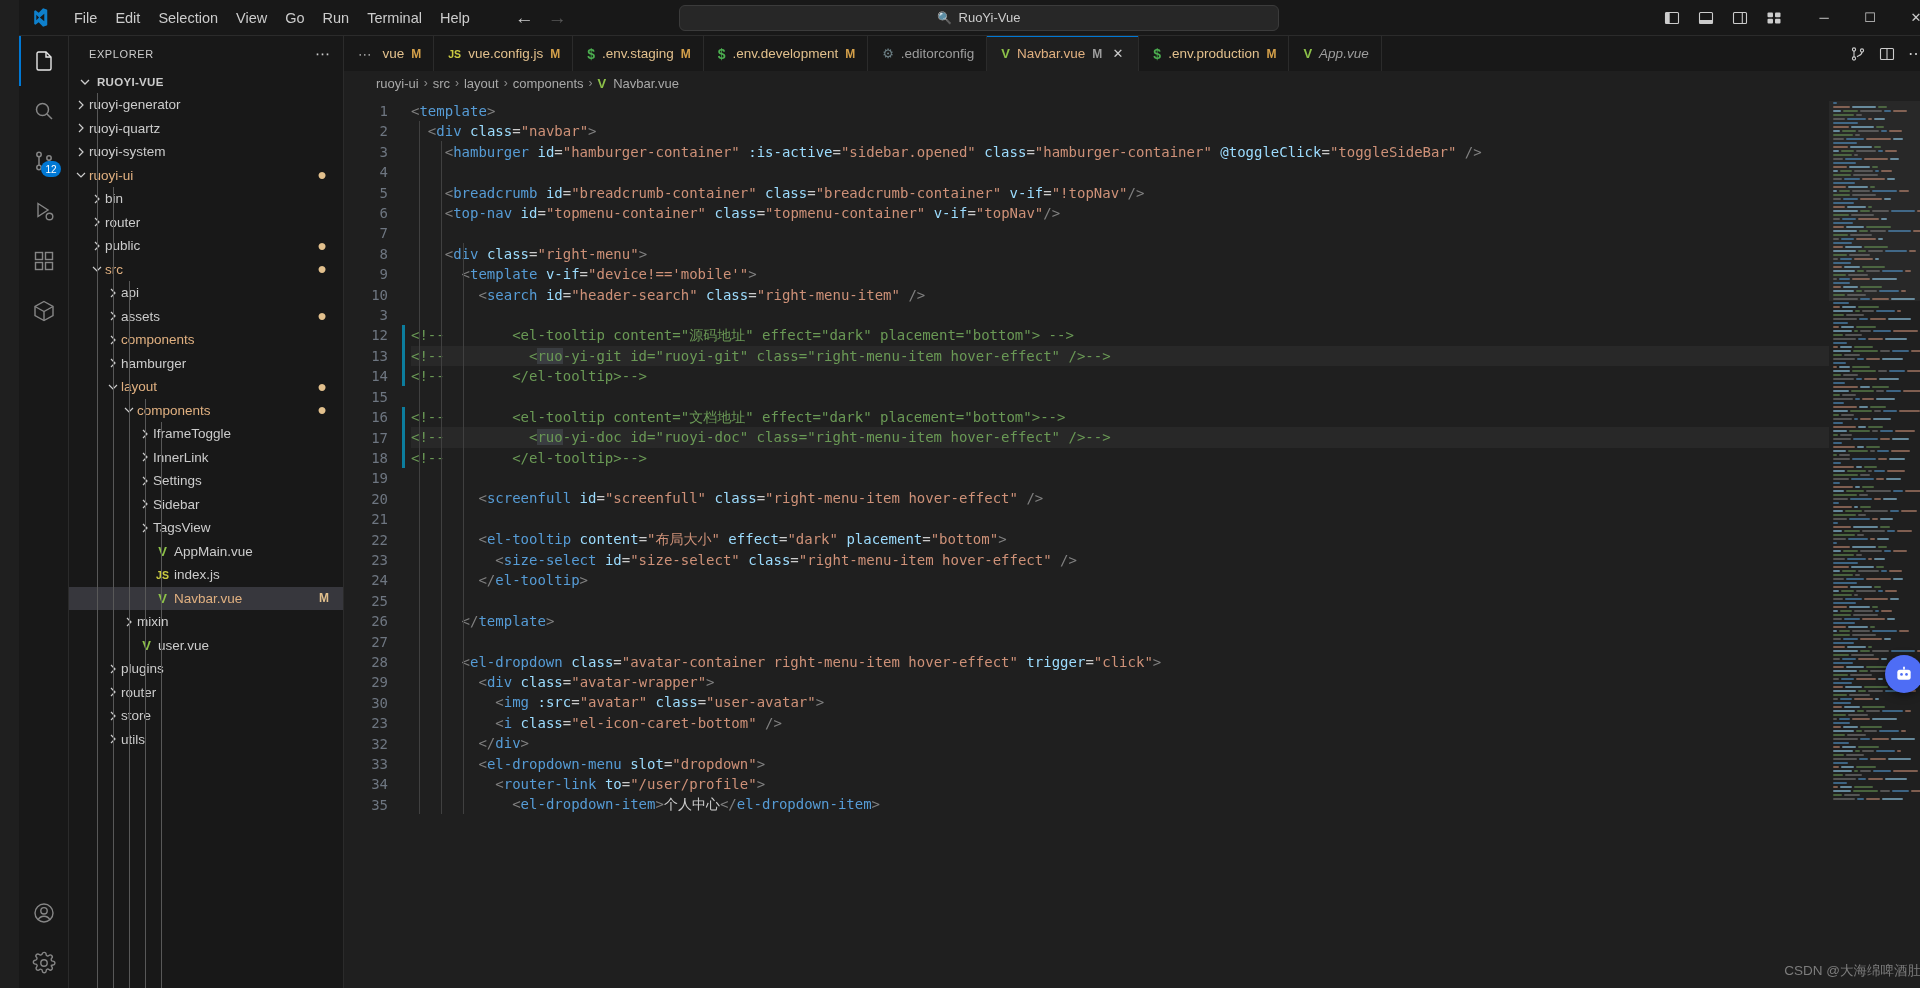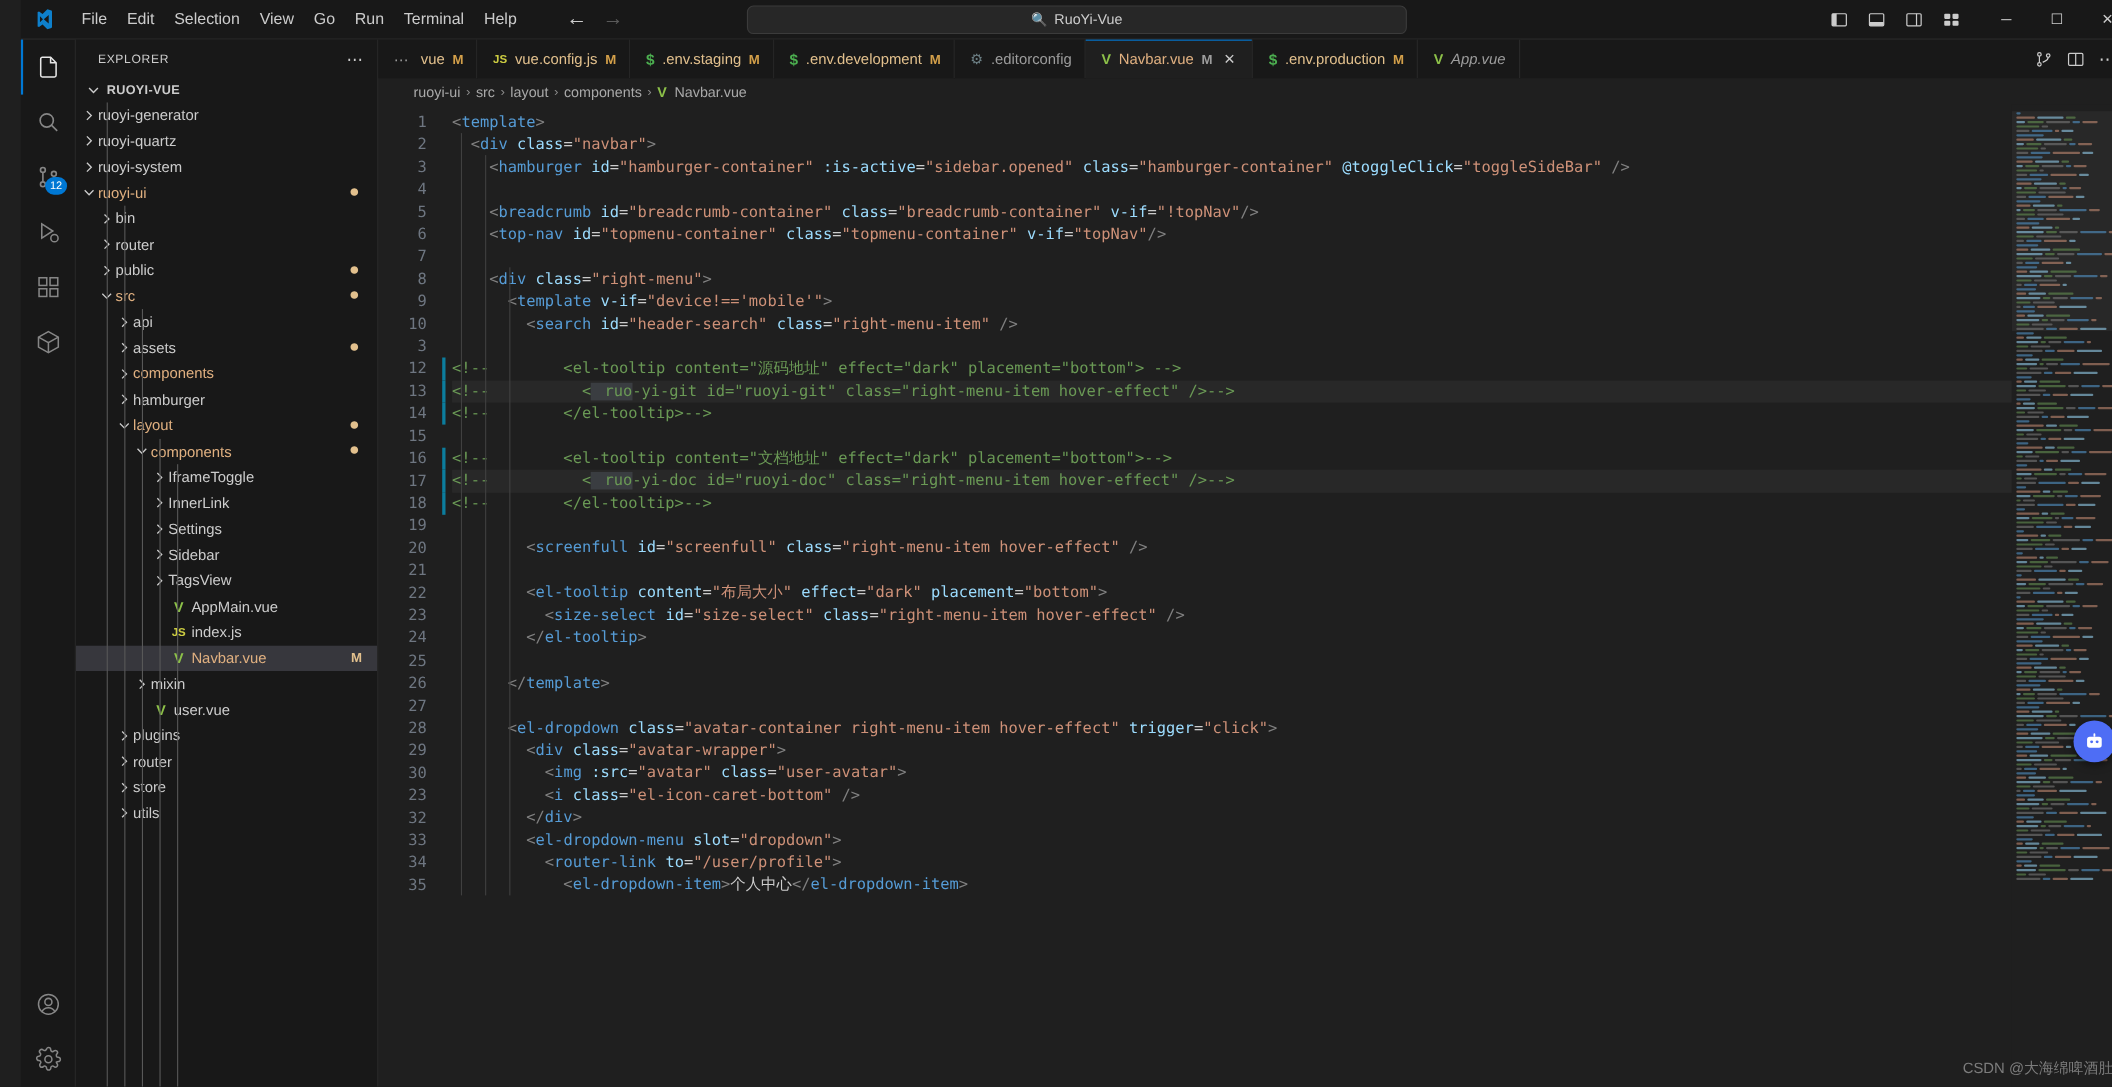--- a/index.html
+++ b/index.html
@@ -169,21 +169,21 @@
   .ind { position: absolute; width: 1px; background: #404040; }
 
   
   .t-tag   { color: #569cd6; }
   .t-punct { color: #808080; }
   .t-attr  { color: #9cdcfe; }
   .t-str   { color: #ce9178; }
   .t-cmt   { color: #6a9955; }
   .t-plain { color: #cccccc; }
   .t-eq    { color: #cccccc; }
-  .t-sel   { background: #3a3d41; padding-left: 12px; }
+  .t-sel   { background: #3a3d41; }
 
   
   .minimap {
     width: 110px; min-width: 110px; background: #1f1f1f; position: relative;
     overflow: hidden; padding-top: 6px;
   }
   .mm-line { height: 4px; display: flex; gap: 2px; padding-left: 4px; align-items: center; }
   .mm-seg { height: 2px; border-radius: 1px; }
   .mm-slider { position: absolute; left: 0; right: 0; top: 6px; height: 200px; background: rgba(255,255,255,0.045); }
   .scrollbar { position: absolute; right: 0; top: 0; width: 14px; bottom: 0; }

